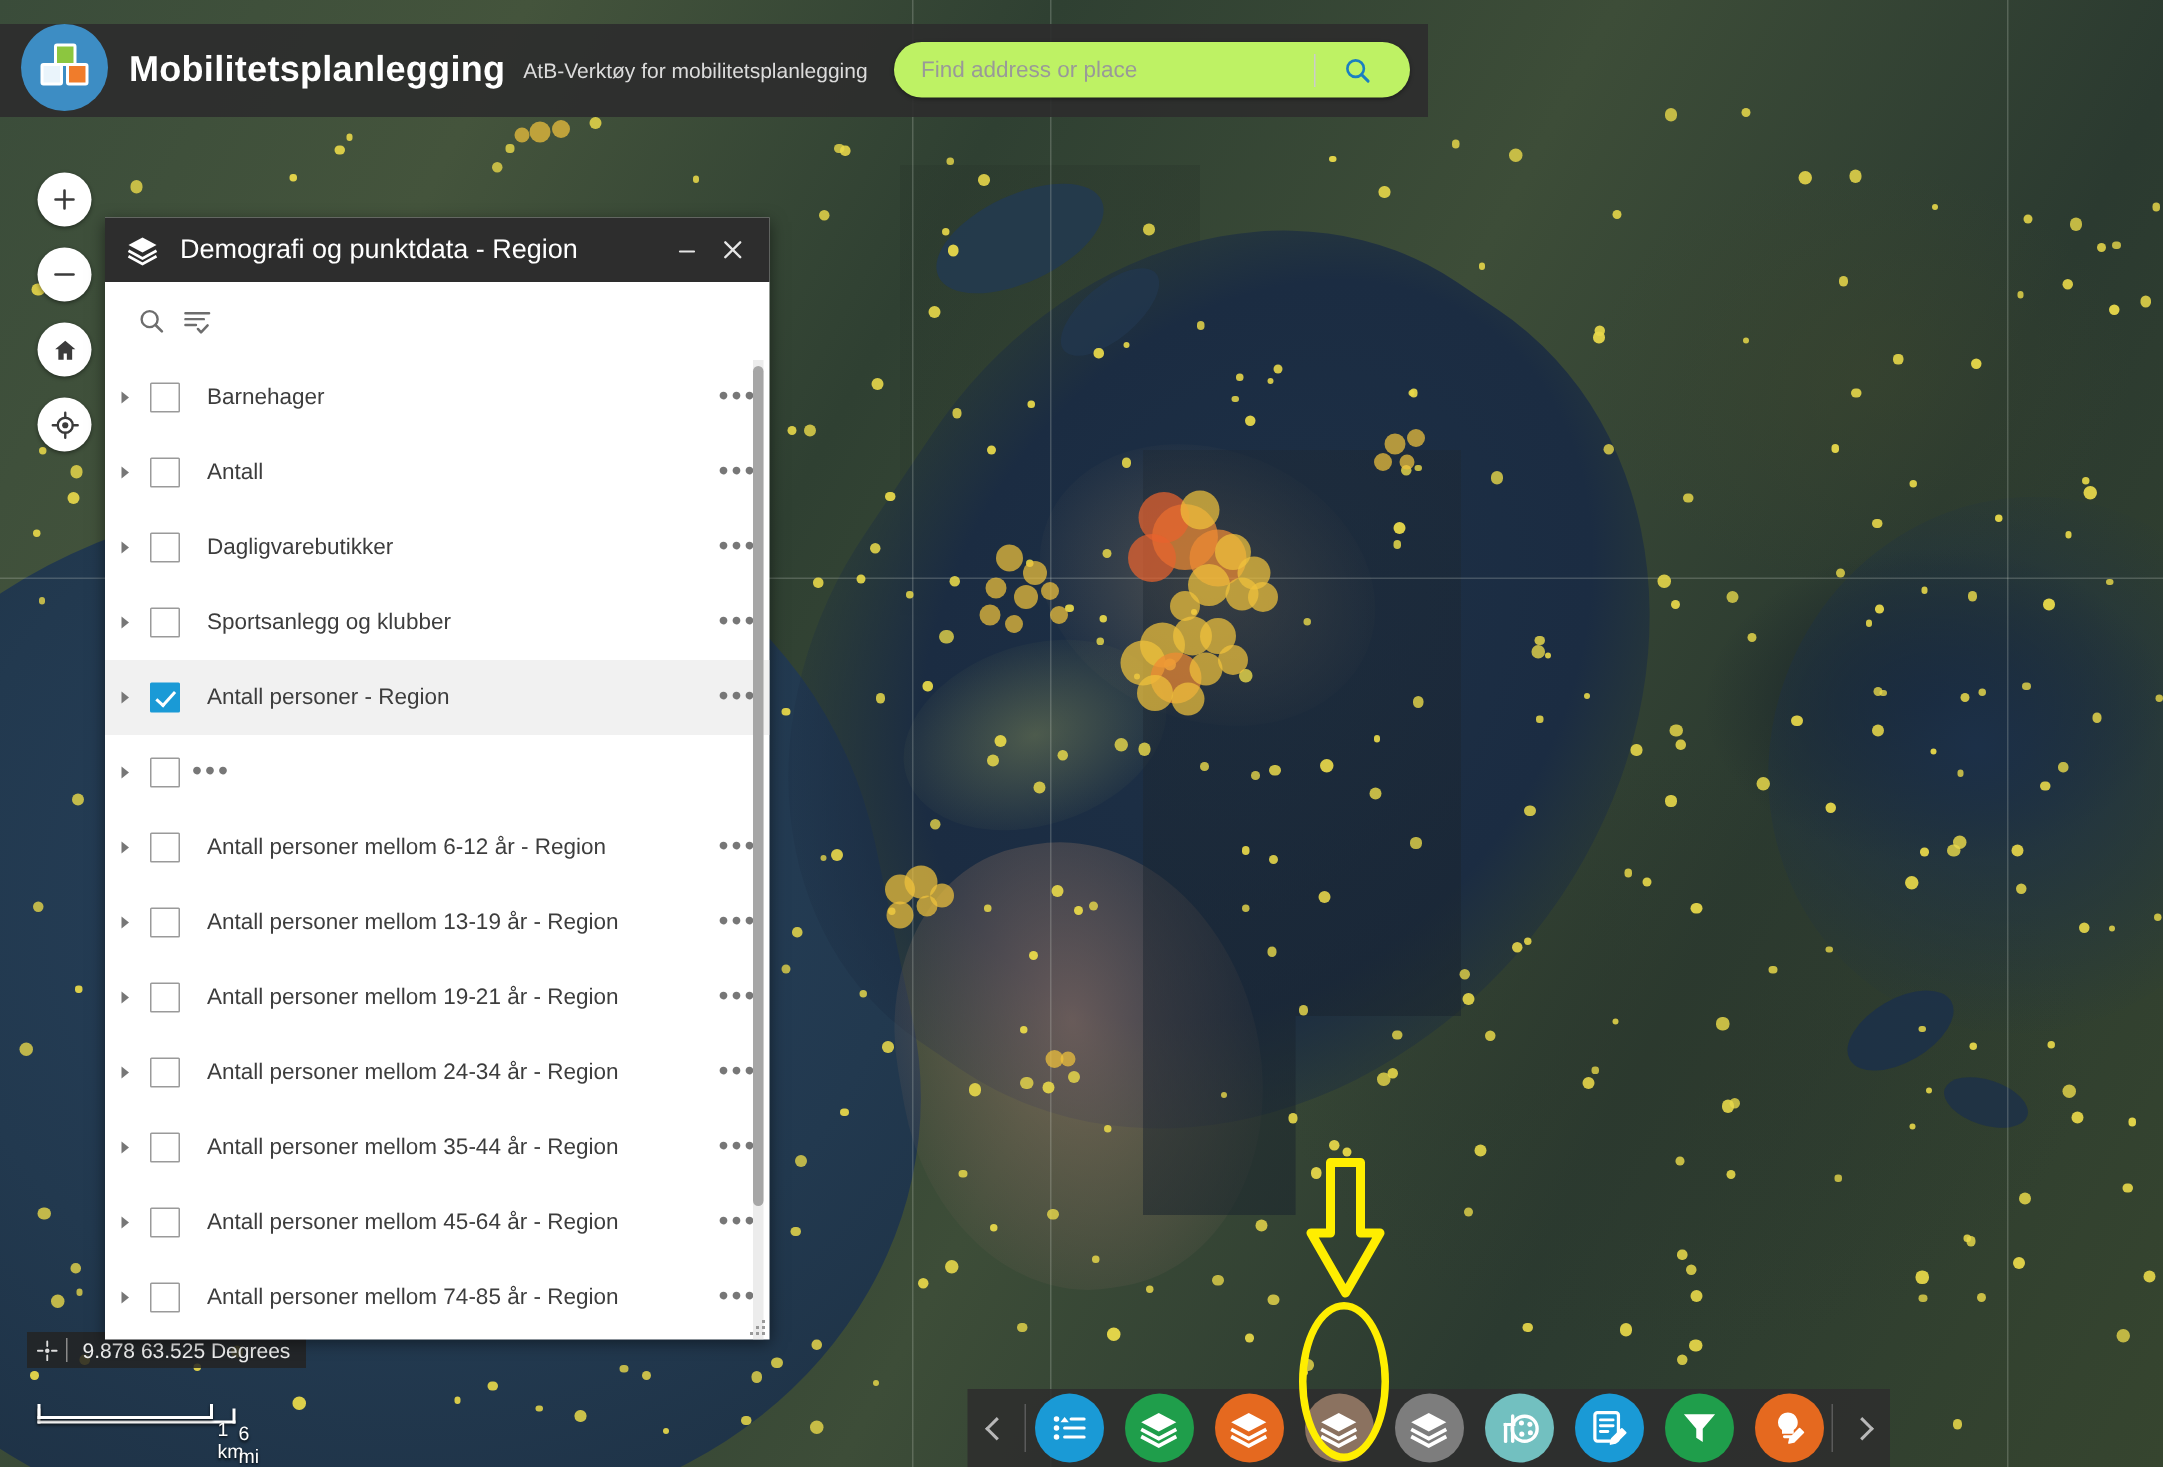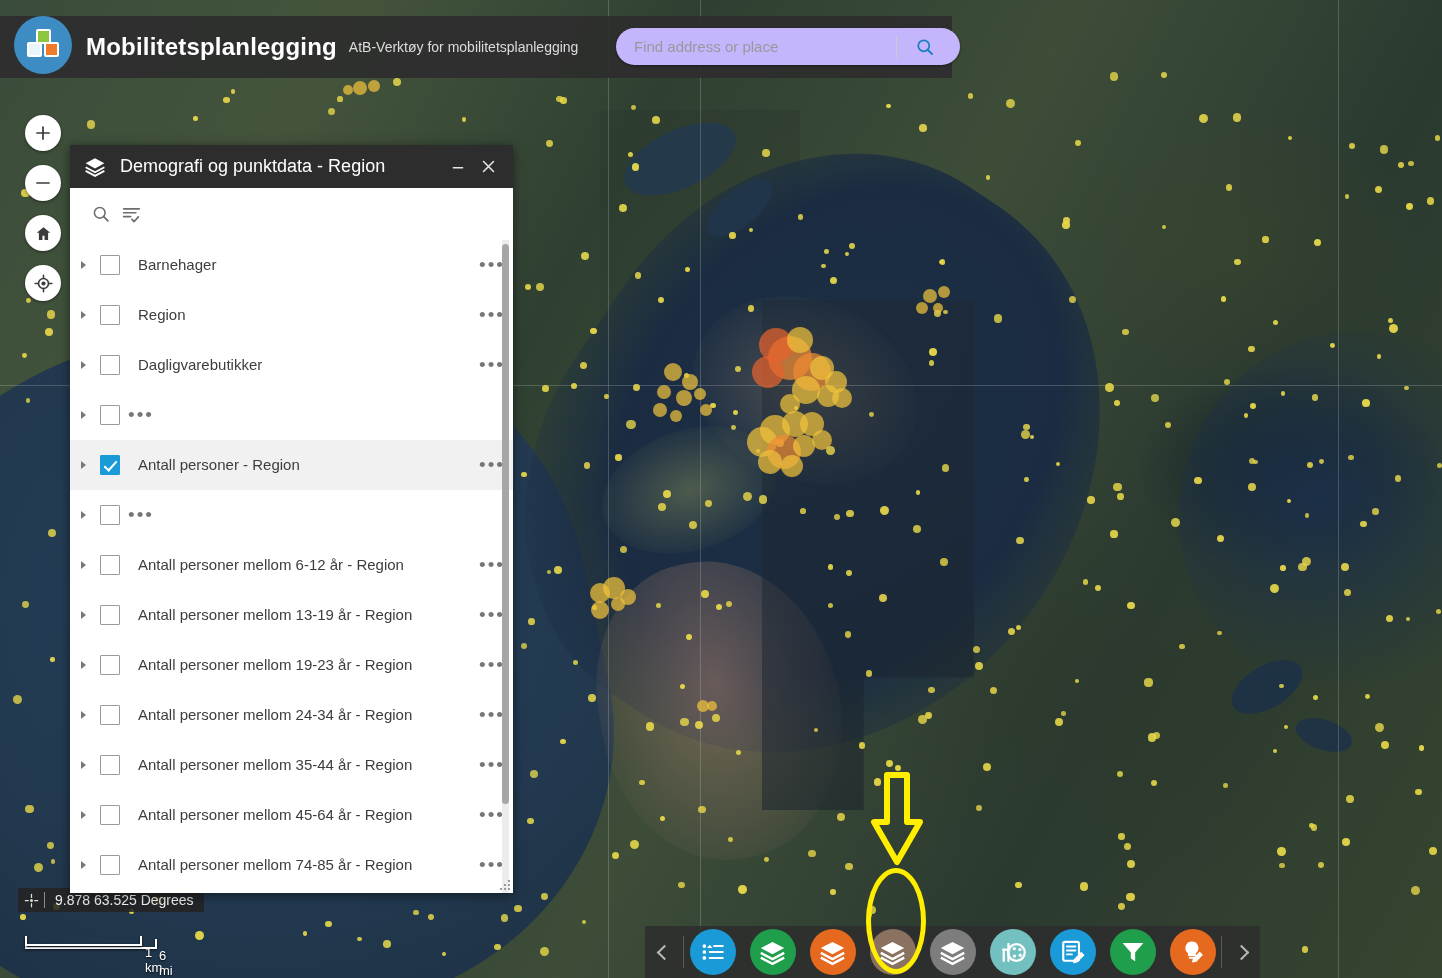--- a/index.html
+++ b/index.html
@@ -94,22 +94,22 @@
     display: flex; align-items: center; justify-content: center;
   }
   .logo-cubes { position: relative; width: 34px; height: 32px; }
   .cube { position: absolute; width: 15px; height: 15px; border: 2px solid #fff; border-radius: 2px; }
   .cube.c1 { left: 10px; top: 0px; background: #8cc63f; }
   .cube.c2 { left: 1px;  top: 13px; background: #eaf4fb; }
   .cube.c3 { left: 18px; top: 13px; background: #f07c2b; }
   .app-title { color:#fff; font-size: 24px; font-weight: bold; margin-left: 86px; letter-spacing:.2px;}
   .app-sub { color:#dcdcdc; font-size: 14px; margin-left: 12px; white-space: nowrap;}
   .searchbox {
-    position: absolute; left: 616px; top: 28px; width: 344px; height: 37px;
-    background: #c4b5fd; border-radius: 19px; display:flex; align-items:center; z-index: 46;
+    position: absolute; left: 596px; top: 28px; width: 344px; height: 37px;
+    background: #bef264; border-radius: 19px; display:flex; align-items:center; z-index: 46;
     box-shadow: 0 1px 3px rgba(0,0,0,.4);
   }
   .search-input {
     border: none; outline: none; background: transparent;
     font-family: "Liberation Sans", sans-serif; font-size: 15px; color: #333;
     margin-left: 18px; width: 262px;
   }
   .search-input::placeholder { color:#999; }
   .search-div { width:1px; height:22px; background:#ccc; }
   .search-btn { width:55px; height:37px; display:flex; align-items:center; justify-content:center; cursor:pointer;}
@@ -665,36 +665,37 @@
             </div>
             <div class="cbox"></div>
             <div class="lname">Barnehager</div>
             <div class="dots3">•••</div>
           </div>
           <div class="layer-row">
             <div class="caret">
               <i></i>
             </div>
             <div class="cbox"></div>
-            <div class="lname">Region</div>
+            <div class="lname">Antall</div>
             <div class="dots3">•••</div>
           </div>
           <div class="layer-row">
             <div class="caret">
               <i></i>
             </div>
             <div class="cbox"></div>
             <div class="lname">Dagligvarebutikker</div>
             <div class="dots3">•••</div>
           </div>
           <div class="layer-row">
             <div class="caret">
               <i></i>
             </div>
             <div class="cbox"></div>
+            <div class="lname">Sportsanlegg og klubber</div>
             <div class="dots3">•••</div>
           </div>
           <div class="layer-row selected">
             <div class="caret">
               <i></i>
             </div>
             <div class="cbox on"></div>
             <div class="lname">Antall personer - Region</div>
             <div class="dots3">•••</div>
           </div>
@@ -719,21 +720,21 @@
             </div>
             <div class="cbox"></div>
             <div class="lname">Antall personer mellom 13-19 år - Region</div>
             <div class="dots3">•••</div>
           </div>
           <div class="layer-row">
             <div class="caret">
               <i></i>
             </div>
             <div class="cbox"></div>
-            <div class="lname">Antall personer mellom 19-23 år - Region</div>
+            <div class="lname">Antall personer mellom 19-21 år - Region</div>
             <div class="dots3">•••</div>
           </div>
           <div class="layer-row">
             <div class="caret">
               <i></i>
             </div>
             <div class="cbox"></div>
             <div class="lname">Antall personer mellom 24-34 år - Region</div>
             <div class="dots3">•••</div>
           </div>

